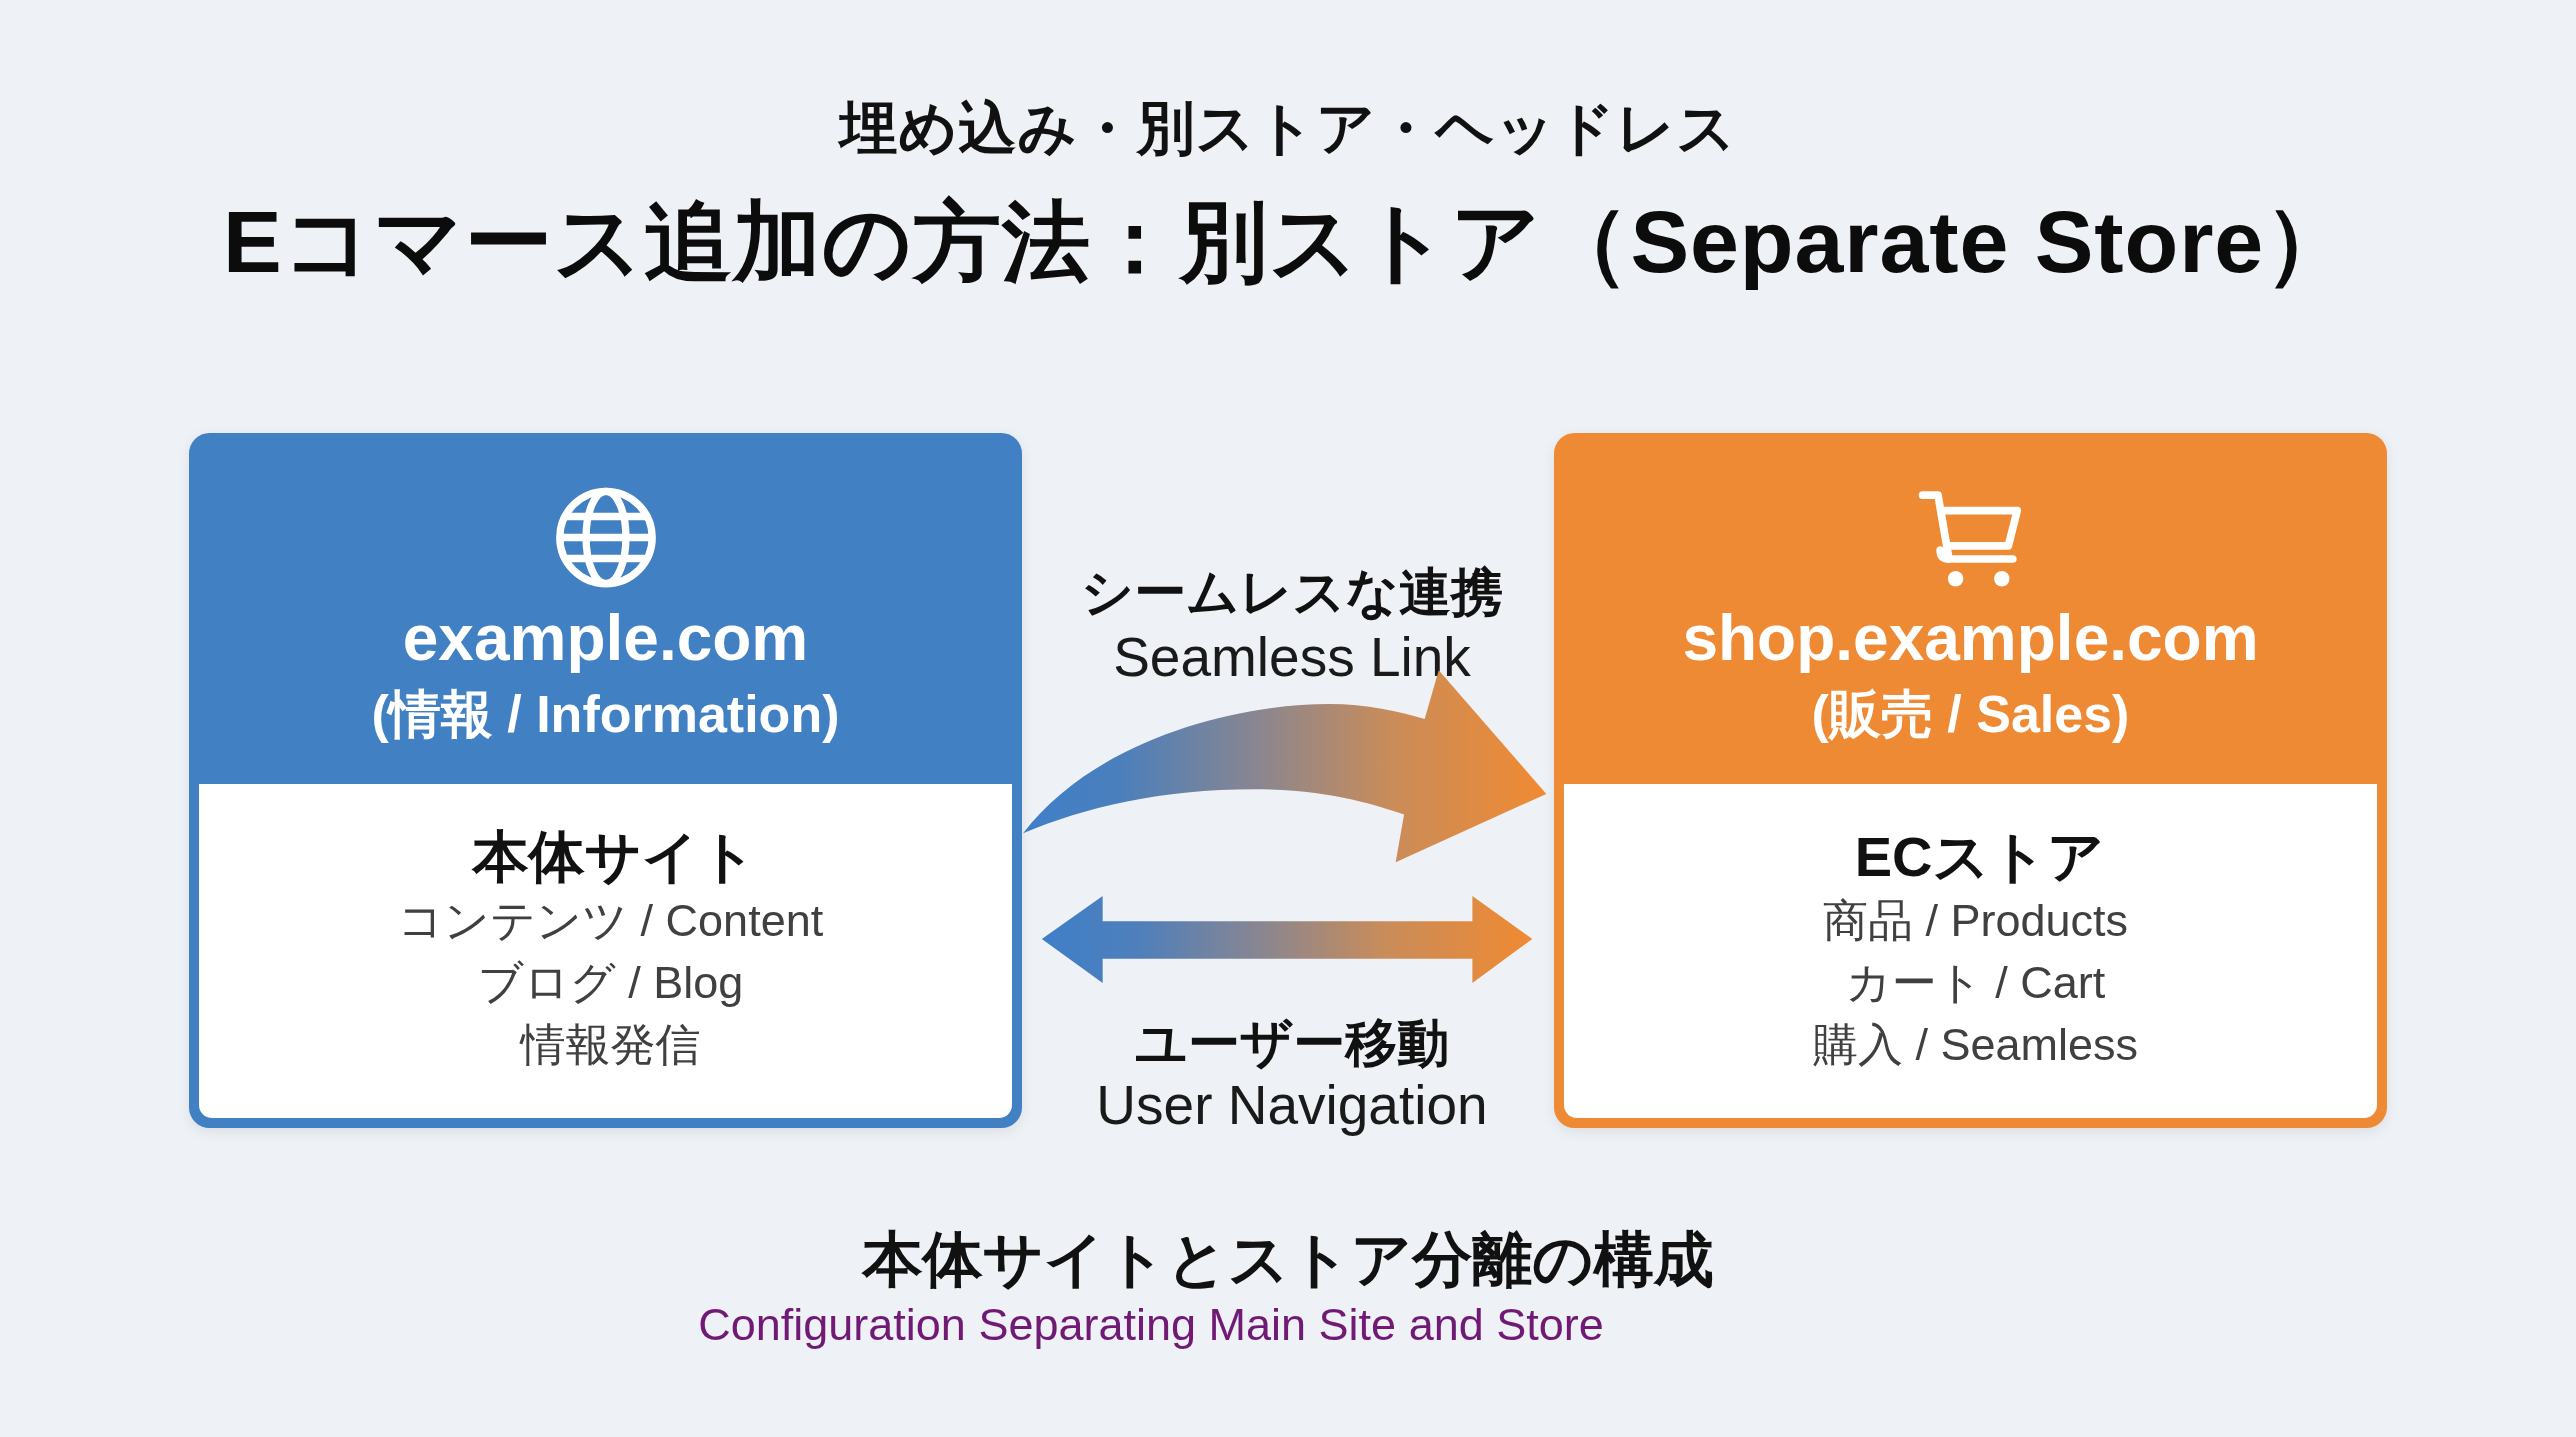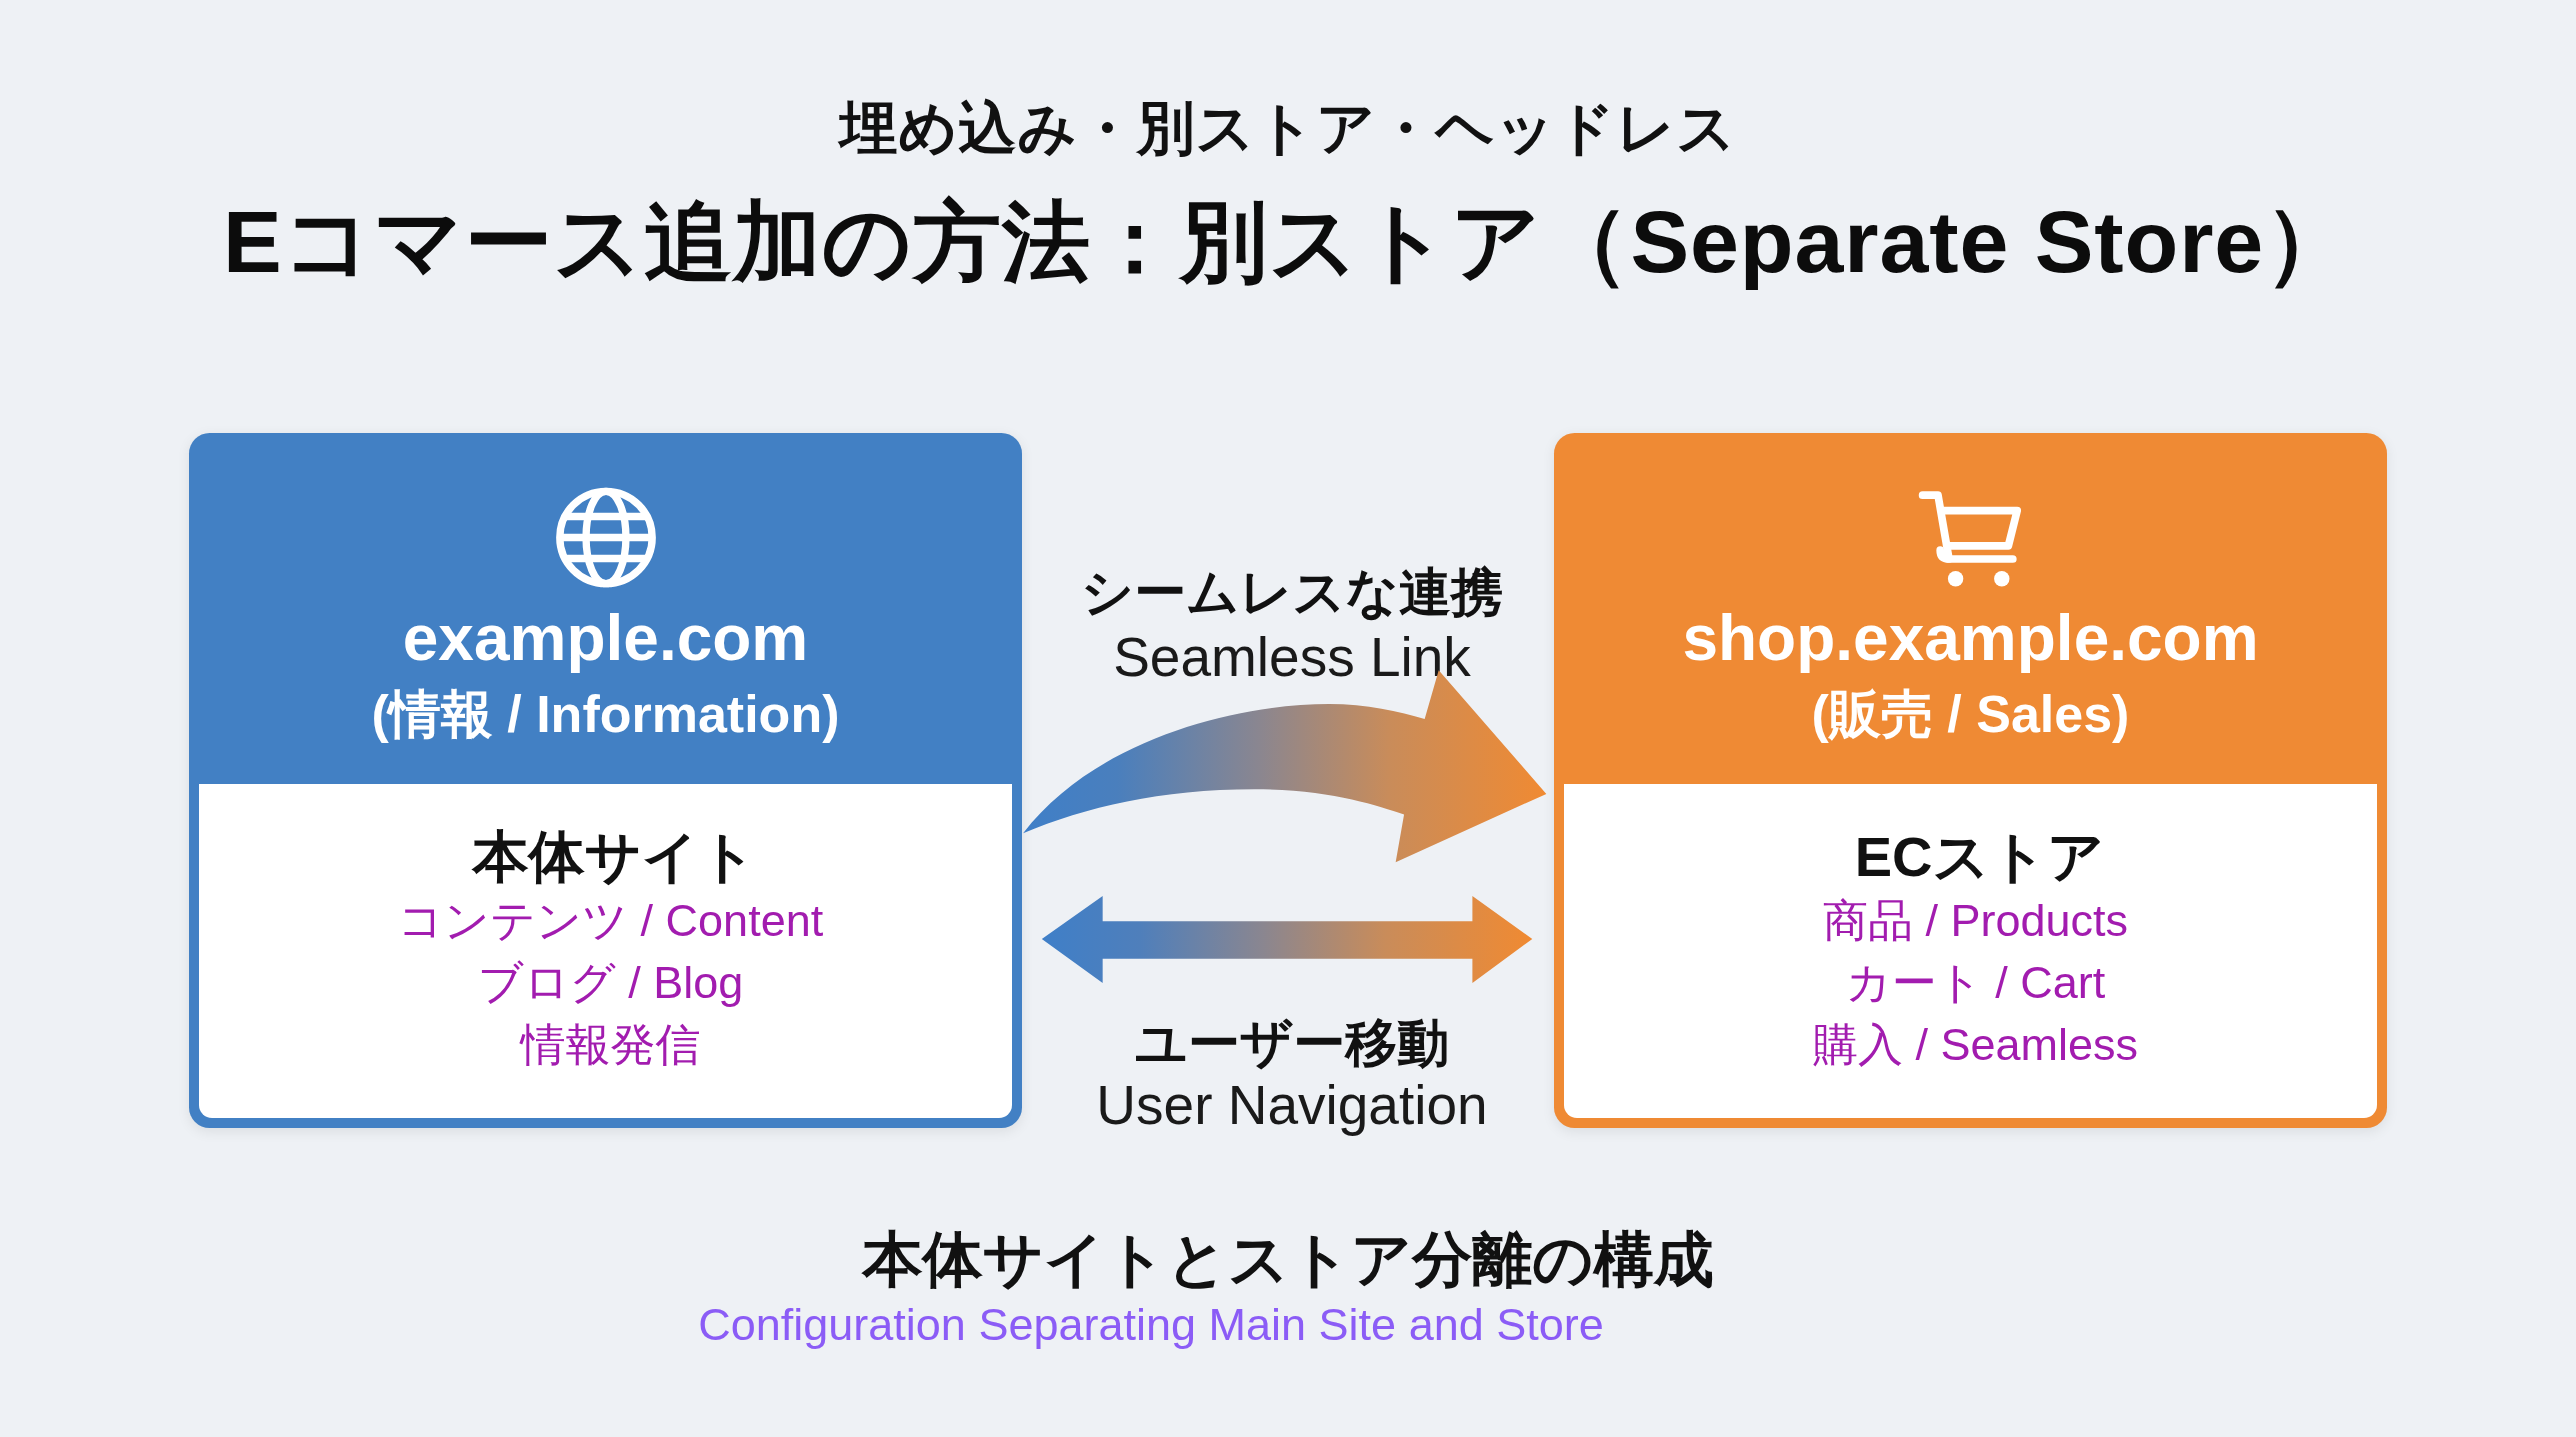--- a/index.html
+++ b/index.html
@@ -50,41 +50,41 @@
 
   .card-body {
     position: absolute; left: 10.3px; right: 10.3px; top: 351px; bottom: 10.3px;
     background: #ffffff; border-radius: 0 0 13px 13px;
     text-align: center;
   }
   .body-title {
     margin-top: 39px; font-size: 56px; font-weight: 700; color: #111; line-height: 67px; padding-left: 18px;
   }
   .body-item {
-    font-size: 45px; color: #a21caf; line-height: 62px; padding-left: 10px;
+    font-size: 45px; color: #404040; line-height: 62px; padding-left: 10px;
   }
 
   .mid-label-jp {
     position: absolute; left: 1011px; width: 562px; text-align: center;
     font-size: 52px; font-weight: 700; color: #111;
   }
   .mid-label-en {
     position: absolute; left: 1011px; width: 562px; text-align: center;
     font-size: 55px; color: #1a1a1a;
   }
 
   .arrows { position: absolute; left: 0; top: 0; width: 2576px; height: 1438px; pointer-events: none; }
 
   .foot-jp {
     position: absolute; left: 0; width: 2576px; top: 1220px;
     text-align: center; font-size: 60px; font-weight: 700; color: #111;
   }
   .foot-en {
     position: absolute; left: 0; width: 2302px; top: 1299px;
-    text-align: center; font-size: 45px; color: #8b5cf6;
+    text-align: center; font-size: 45px; color: #701a75;
   }
 </style>
 </head>
 <body>
 
 <div class="stage">
 
   <div class="subtitle">埋め込み・別ストア・ヘッドレス</div>
   <div class="title">Eコマース追加の方法：別ストア（Separate Store）</div>
 

